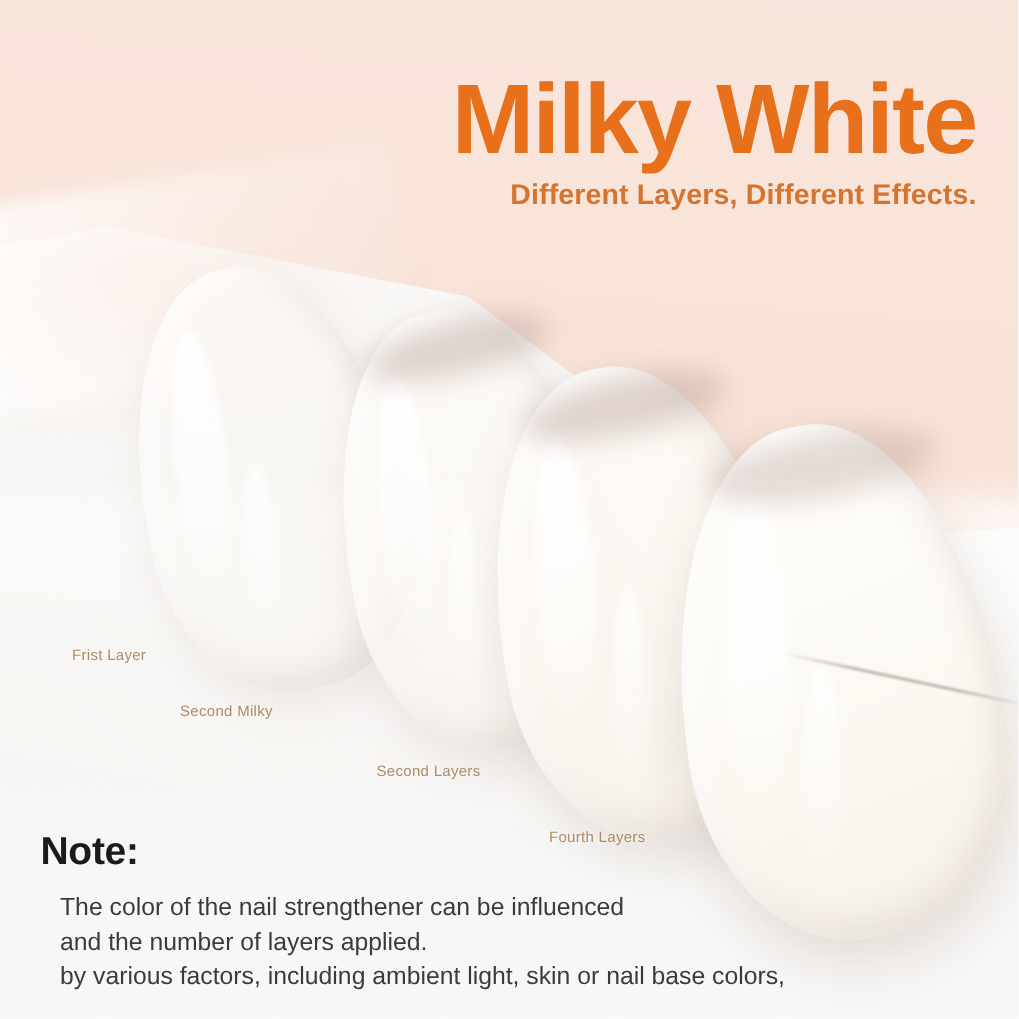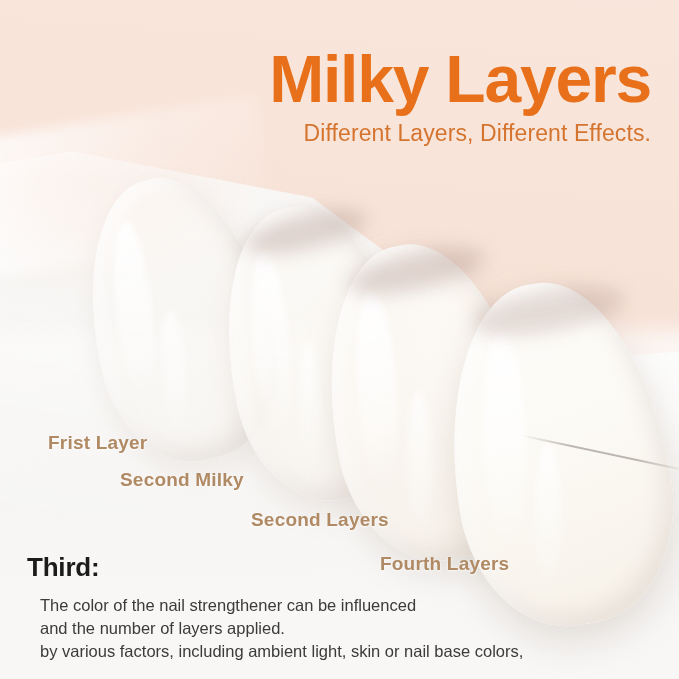--- a/index.html
+++ b/index.html
@@ -84,23 +84,23 @@
     margin: 0;
     font-size: 66px;
     line-height: 1.0;
     font-weight: 700;
     letter-spacing: -1.2px;
     color: #E8701A;
     white-space: nowrap;
   }
   .subhead {
     margin: 9px 0 0 0;
-    font-size: 23px;
+    font-size: 19px;
     line-height: 1.1;
-    font-weight: 400;
+    font-weight: 700;
     letter-spacing: .1px;
     color: #D4742F;
     white-space: nowrap;
   }
 
   
   .nail-stage {
     position: absolute;
     inset: 0;
     z-index: 10;
@@ -183,32 +183,32 @@
     height: 2px;
     background: linear-gradient(90deg, rgba(150,140,134,0) 0%, rgba(138,128,122,.55) 30%, rgba(138,128,122,.55) 70%, rgba(150,140,134,0) 100%);
     filter: blur(.6px);
     z-index: 12;
   }
   #seam1 { left: 520px; top: 452px; width: 168px; transform: rotate(12deg); }
 
   
   .layer-label {
     position: absolute;
-    font-size: 19px;
-    font-weight: 700;
+    font-size: 10px;
+    font-weight: 400;
     letter-spacing: .2px;
     color: #B08A64;
     white-space: nowrap;
     z-index: 30;
     text-shadow: 0 1px 3px rgba(255,255,255,.9);
   }
   #label1 { left: 48px;  top: 432px; }
   #label2 { left: 120px; top: 469px; }
   #label3 { left: 251px; top: 509px; }
-  #label4 { left: 366px; top: 553px; margin-left: 14px; }
+  #label4 { left: 366px; top: 553px; }
 
   
   .note-block {
     position: absolute;
     left: 27px;
     top: 552px;
     width: 610px;
     z-index: 40;
   }
   .note-title {
@@ -232,21 +232,21 @@
 
 <div id="poster">
 
   <div class="bg-white-base"></div>
   <div class="bg-peach"></div>
   <div class="bg-peach-soft"></div>
   <div class="bg-wedge"></div>
   <div class="bg-floor-sheen"></div>
 
   <div class="headline-block">
-    <h1 class="headline">Milky Layers</h1>
+    <h1 class="headline">Milky White</h1>
     <p class="subhead">Different Layers, Different Effects.</p>
   </div>
 
   <div class="nail-stage">
     <div class="nail-shadow" id="shadow2"></div>
     <div class="nail-shadow" id="shadow3"></div>
     <div class="nail-shadow" id="shadow4"></div>
 
     <div class="nail" id="nail1">
       <div class="sheen"></div>
@@ -272,21 +272,21 @@
   </div>
 
   <div class="layer-label" id="label1">Frist Layer</div>
   <div class="layer-label" id="label2">Second Milky</div>
   <div class="layer-label" id="label3">Second Layers</div>
   <div class="layer-label" id="label4">Fourth Layers</div>
 
   <div class="bg-bottom-fade"></div>
 
   <div class="note-block">
-    <h2 class="note-title">Third:</h2>
+    <h2 class="note-title">Note:</h2>
     <p class="note-body">
       <span>The color of the nail strengthener can be influenced</span>
       <span>and the number of layers applied.</span>
       <span>by various factors, including ambient light, skin or nail base colors,</span>
     </p>
   </div>
 
 </div>
 
 </body></html>

